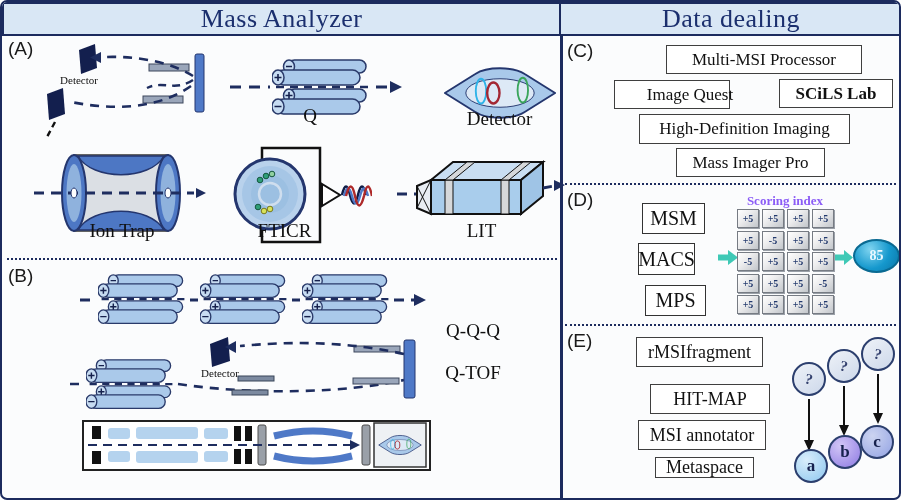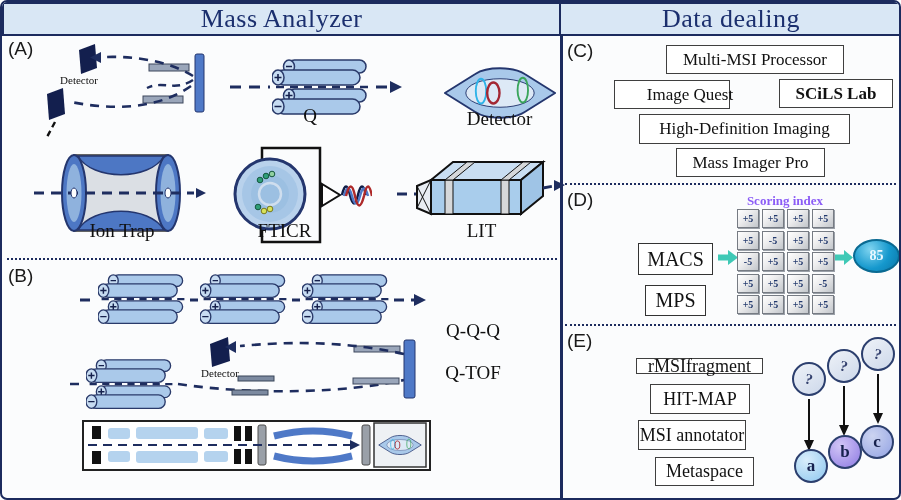--- a/index.html
+++ b/index.html
@@ -249,27 +249,28 @@
     <rect x="176" y="5" width="8" height="40" rx="2" fill="#9aa0a8" stroke="#4c4c4c"></rect>
     <path d="M192,16 Q231,6 270,16" fill="none" stroke="#4f79c7" stroke-width="7"></path>
     <path d="M192,36 Q231,46 270,36" fill="none" stroke="#4f79c7" stroke-width="7"></path>
     <line x1="6" y1="25" x2="268" y2="25" stroke="#1e2d5f" stroke-width="2.2" stroke-dasharray="9 6"></line>
     <polygon points="268,20 278,25 268,30" fill="#1e2d5f"></polygon>
     <rect x="280" y="5" width="8" height="40" rx="2" fill="#9aa0a8" stroke="#4c4c4c"></rect>
     <rect x="292" y="3" width="52" height="44" fill="#eef1f4" stroke="#333" stroke-width="1.5"></rect>
     <use href="#orbitrap" x="296" y="7" width="44" height="36"></use>
   </svg>
 
-  <div class="toolbox" style="left:664px;top:43px;width:178px;height:29px;">Multi-MSI Processor</div>
+  <div class="toolbox" style="left:664px;top:43px;width:196px;height:29px;">Multi-MSI Processor</div>
   <div class="toolbox" style="left:612px;top:78px;width:116px;height:29px;padding-left:36px;">Image Quest</div>
   <div class="toolbox" style="left:777px;top:77px;width:114px;height:29px;font-weight:bold;">SCiLS Lab</div>
   <div class="toolbox" style="left:637px;top:112px;width:211px;height:30px;">High-Definition Imaging</div>
   <div class="toolbox" style="left:674px;top:146px;width:149px;height:29px;">Mass Imager Pro</div>
 
-  <div class="toolbox method" style="left:636px;top:241px;width:75px;height:32px;">MACS</div>
+  <div class="toolbox method" style="left:640px;top:201px;width:63px;height:31px;">MSM</div>
+  <div class="toolbox method" style="left:636px;top:241px;width:57px;height:32px;">MACS</div>
   <div class="toolbox method" style="left:643px;top:283px;width:61px;height:31px;">MPS</div>
 
   <svg class="darrow" style="left:716px;top:248px;" width="20" height="15" viewBox="0 0 20 15">
     <rect x="0" y="4.5" width="10" height="6" fill="#3fc9b6"></rect>
       <polygon points="10,0 20,7.5 10,15" fill="#3fc9b6"></polygon>
   </svg>
 
   <div class="grid-title">Scoring index</div>
   <div class="scoregrid">
     <div class="key">+5</div>
@@ -294,24 +295,24 @@
     <div class="key">+5</div>
   </div>
 
   <svg class="darrow" style="left:833px;top:248px;" width="18" height="15" viewBox="0 0 18 15">
     <rect x="0" y="4.5" width="9" height="6" fill="#3fc9b6"></rect>
       <polygon points="9,0 18,7.5 9,15" fill="#3fc9b6"></polygon>
   </svg>
 
   <div class="score-ellipse">85</div>
 
-  <div class="toolbox etool" style="left:634px;top:356px;width:127px;height:16px;">rMSIfragment</div>
-  <div class="toolbox etool" style="left:648px;top:382px;width:100px;height:30px;">HIT-MAP</div>
-  <div class="toolbox etool" style="left:636px;top:418px;width:108px;height:30px;">MSI annotator</div>
-  <div class="toolbox etool" style="left:653px;top:455px;width:99px;height:29px;">Metaspace</div>
+  <div class="toolbox etool" style="left:634px;top:335px;width:127px;height:30px;">rMSIfragment</div>
+  <div class="toolbox etool" style="left:648px;top:382px;width:120px;height:30px;">HIT-MAP</div>
+  <div class="toolbox etool" style="left:636px;top:418px;width:128px;height:30px;">MSI annotator</div>
+  <div class="toolbox etool" style="left:653px;top:455px;width:99px;height:21px;">Metaspace</div>
 
   <div class="circle qcircle" style="left:790px;top:360px;">
     <span>?</span>
   </div>
   <div class="circle qcircle" style="left:825px;top:347px;">
     <span>?</span>
   </div>
   <div class="circle qcircle" style="left:859px;top:335px;">
     <span>?</span>
   </div>

